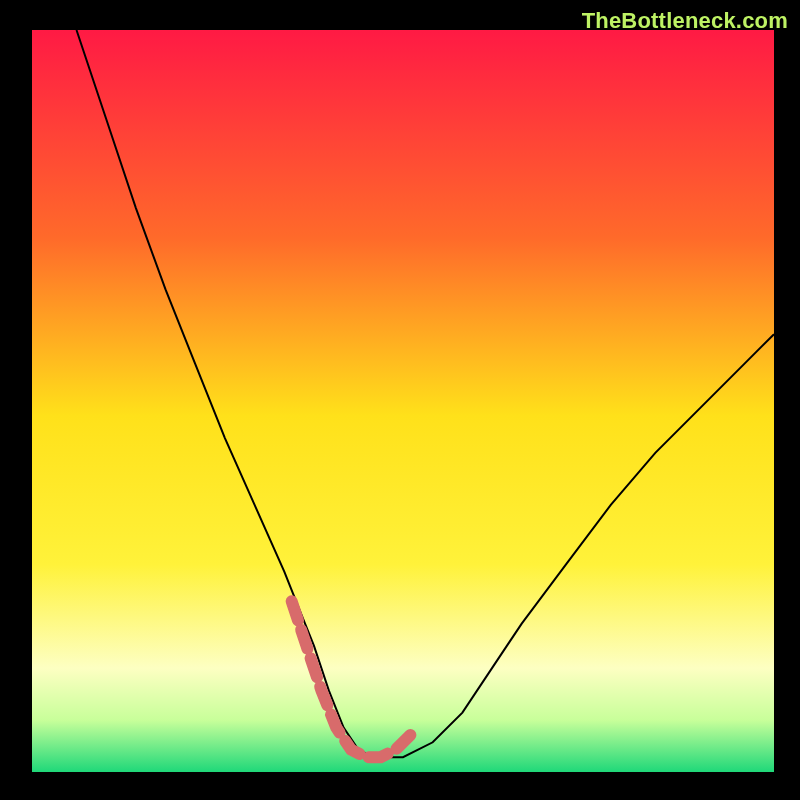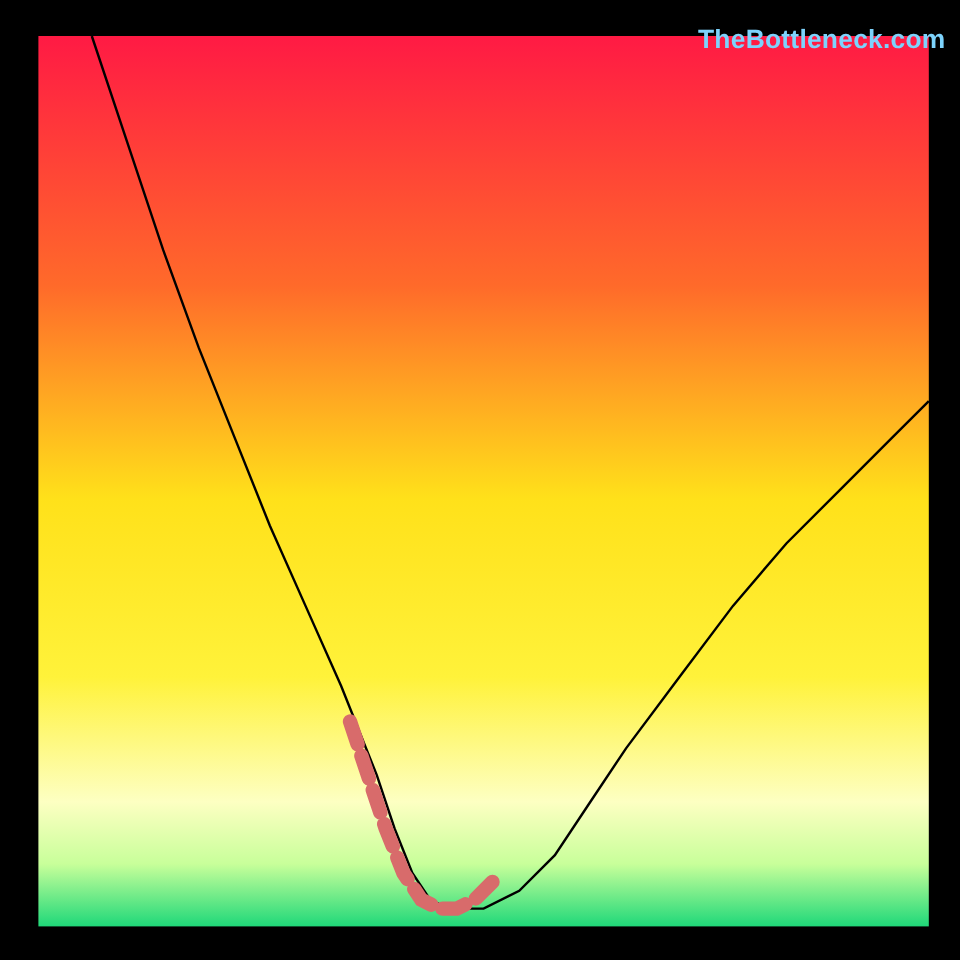--- a/index.html
+++ b/index.html
@@ -12,23 +12,23 @@
     font-family: Arial, Helvetica, sans-serif;
   }
   .frame {
     position: relative;
     width: 800px;
     height: 800px;
     background: #000;
   }
   .watermark {
     position: absolute;
-    top: 20px;
+    top: 8px;
     right: 12px;
-    color: #7dd3fc;
+    color: #bef264;
     font-size: 22px;
     font-weight: 600;
     letter-spacing: 0.2px;
     z-index: 10;
   }
   svg {
     position: absolute;
     left: 0;
     top: 0;
   }

